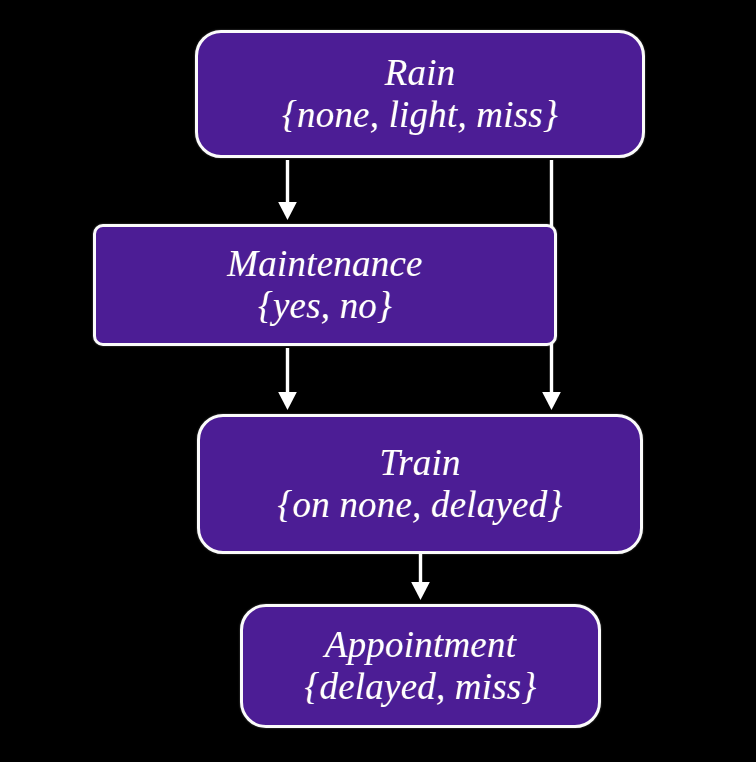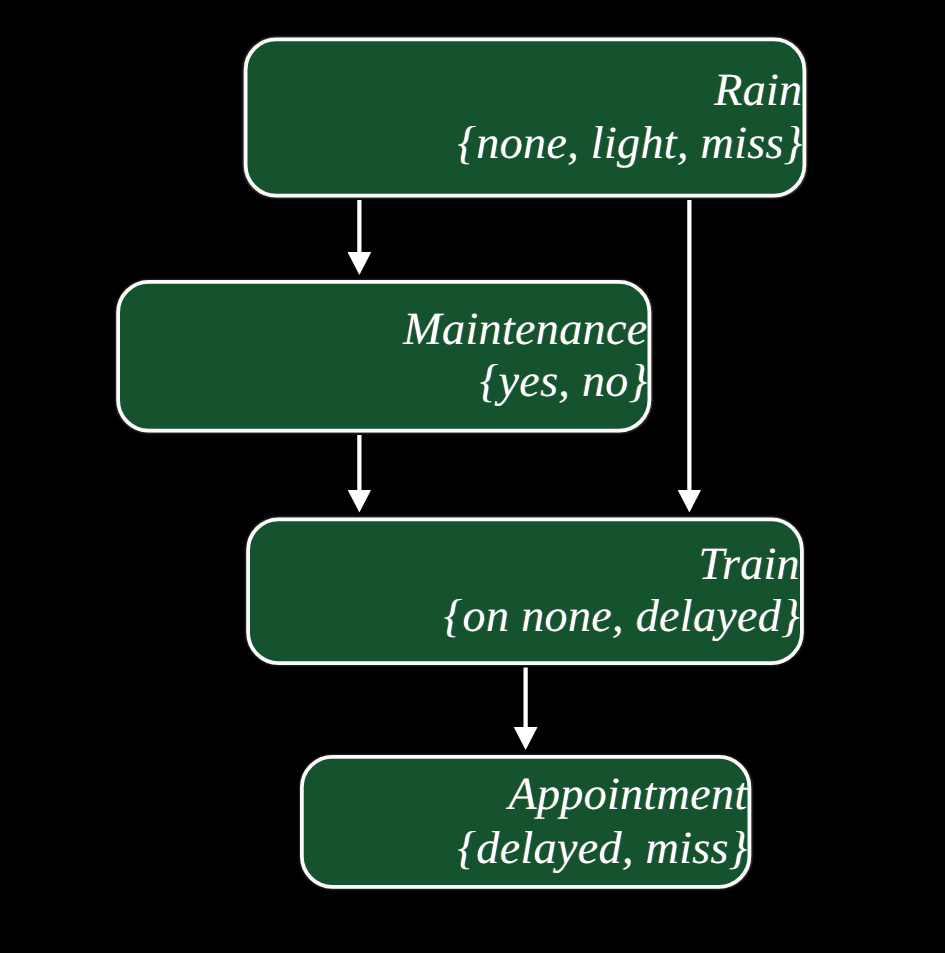--- a/index.html
+++ b/index.html
@@ -21,49 +21,49 @@
     position: absolute;
     left: 0;
     top: 0;
     width: 756px;
     height: 762px;
     pointer-events: none;
   }
   .node {
     position: absolute;
     box-sizing: border-box;
-    background: #14532d;
+    background: #4c1d95;
     border: 3px solid #fbfbfb;
     border-radius: 26px;
     display: flex;
     flex-direction: column;
-    align-items: flex-end;
+    align-items: center;
     justify-content: center;
     color: #ffffff;
     font-style: italic;
     line-height: 1.14;
     text-align: center;
     white-space: nowrap;
     box-shadow: 0 0 2px rgba(255,255,255,0.35);
     z-index: 2;
   }
   .node .name {
     font-size: 37px;
     letter-spacing: 0.2px;
     text-shadow: -0.7px 0 rgba(255,170,110,0.30), 0.7px 0 rgba(120,170,255,0.30);
   }
   .node .states {
     font-size: 37px;
     letter-spacing: 0.2px;
     text-shadow: -0.7px 0 rgba(255,170,110,0.30), 0.7px 0 rgba(120,170,255,0.30);
   }
   .node-rain        { left: 195px; top: 30px;  width: 450px; height: 128px; }
-  .node-maintenance { left: 93px;  top: 224px; width: 428px; height: 122px; }
-  .node-train       { left: 197px; top: 414px; width: 446px; height: 118px; }
-  .node-appointment { left: 240px; top: 604px; width: 361px; height: 107px; font-style: italic; }
+  .node-maintenance { left: 93px;  top: 224px; width: 464px; height: 122px; border-radius: 10px; }
+  .node-train       { left: 197px; top: 414px; width: 446px; height: 140px; }
+  .node-appointment { left: 240px; top: 604px; width: 361px; height: 124px; font-style: italic; }
 </style>
 </head>
 <body>
 
 <div id="canvas">
 
   <svg id="edge-layer" width="756" height="762" viewBox="0 0 756 762" xmlns="http://www.w3.org/2000/svg">
     <defs>
       <marker id="arrowhead" markerWidth="9" markerHeight="9" refX="0.4" refY="3" orient="auto" markerUnits="strokeWidth">
         <path d="M0,0.2 L0,5.8 L5.4,3 Z" fill="#ffffff"></path>

